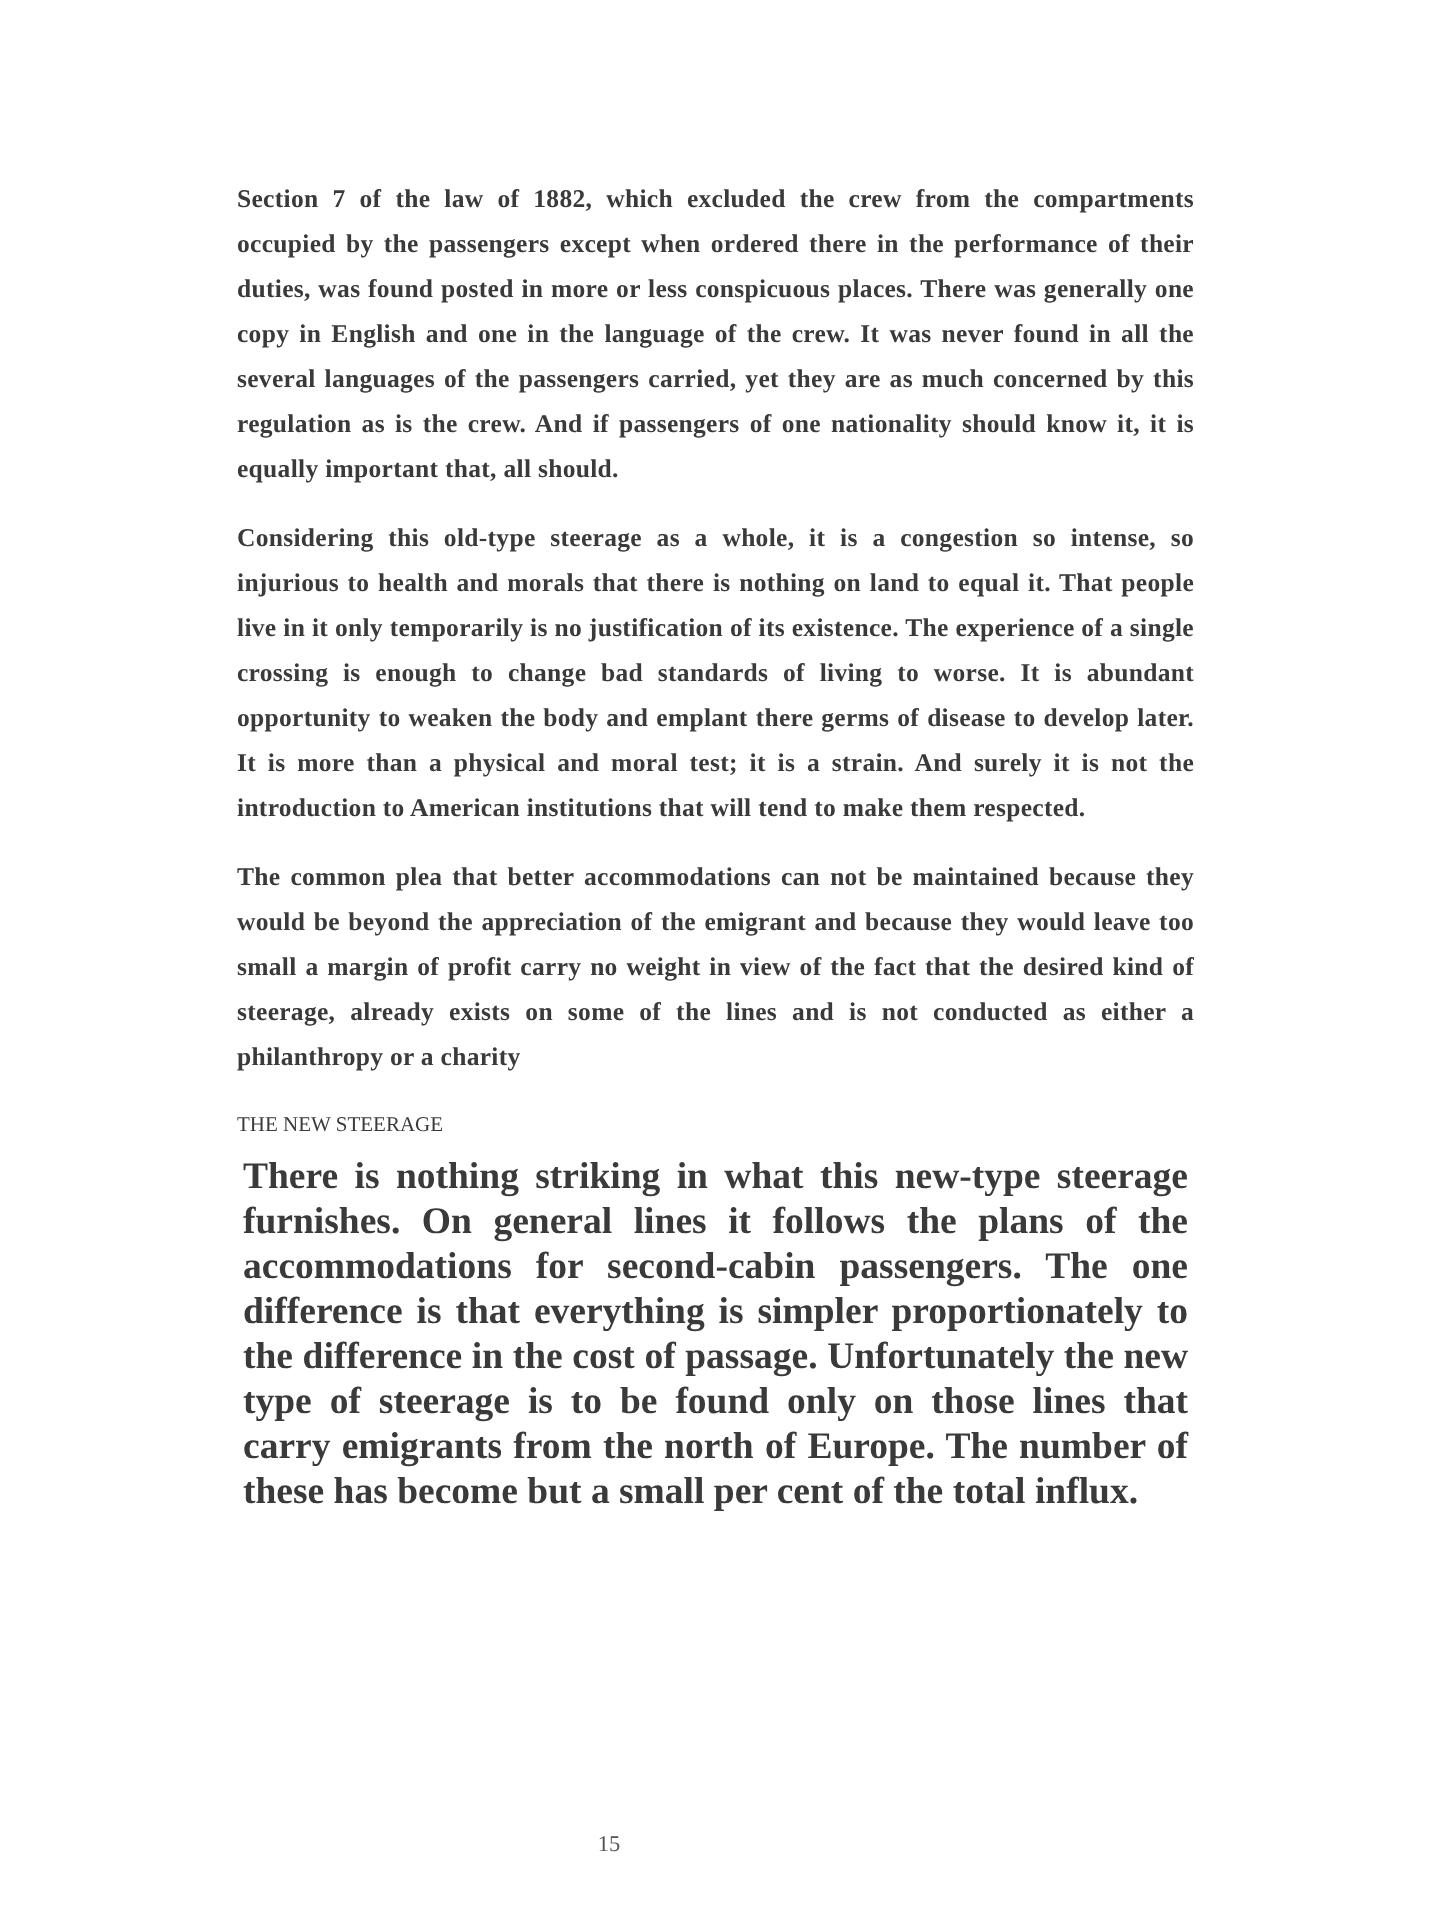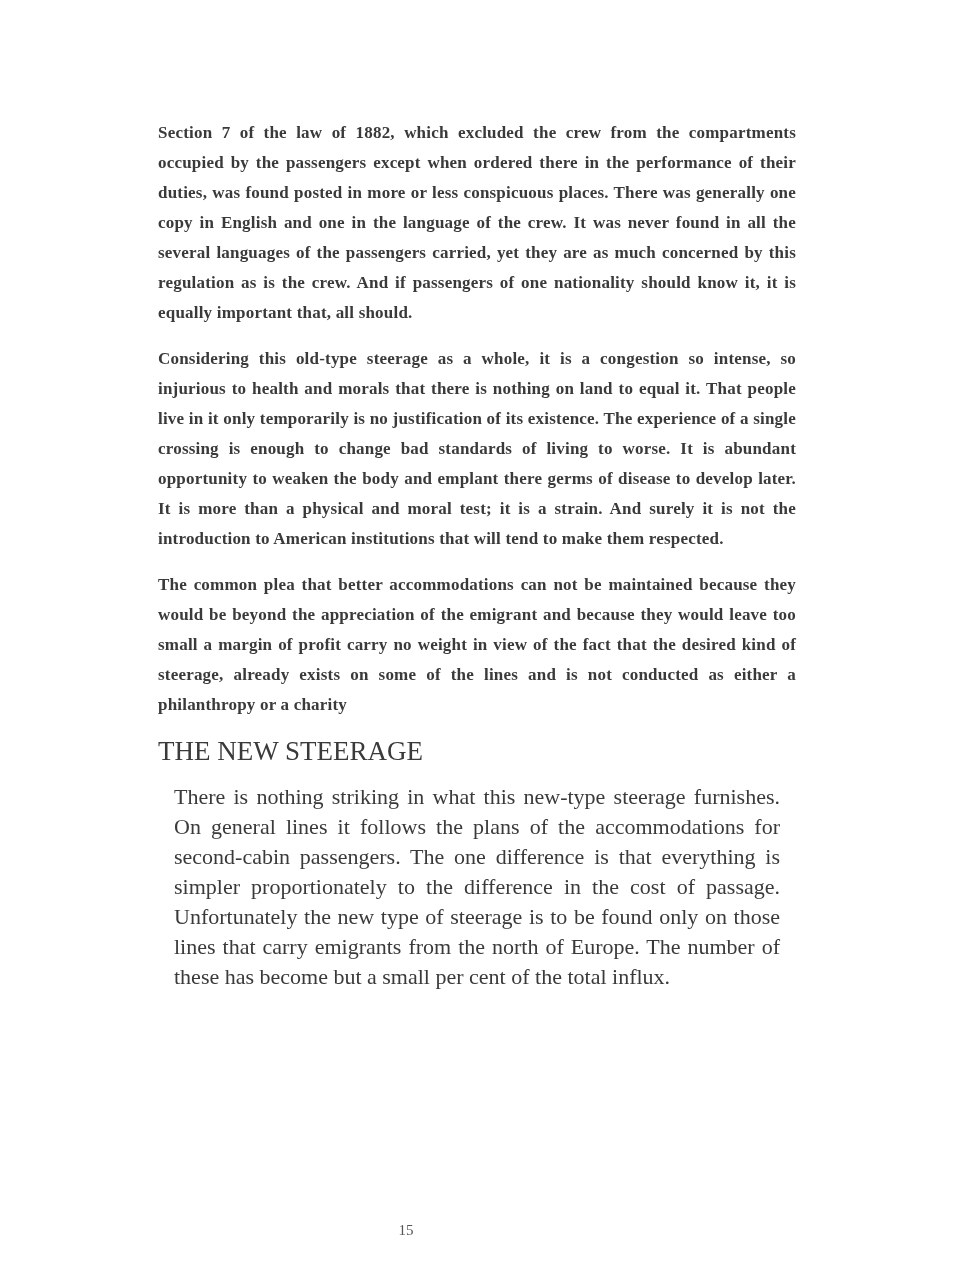--- a/index.html
+++ b/index.html
@@ -1,20 +1,20 @@
 <!DOCTYPE html>
 <html><head>
 <meta charset="utf-8">
 <style>
   html, body { margin: 0; padding: 0; background: #ffffff; }
   body { width: 954px; height: 1276px; position: relative; overflow: hidden; }
   .page { position: absolute; left: 158px; top: 118px; width: 638px; color: #3a3a3a; font-family: "Liberation Serif", serif; }
   .bold-para { font-weight: bold; font-size: 17px; line-height: 30px; text-align: justify; margin: 0 0 16px 0; letter-spacing: 0.2px; }
-  .heading { font-size: 27px; line-height: 30px; margin: 0; font-weight: normal; }
-  .plain-para { font-size: 22px; line-height: 30px; text-align: justify; margin: 16px; }
+  .heading { font-size: 14px; line-height: 30px; margin: 0; font-weight: normal; }
+  .plain-para { font-size: 25px; line-height: 30px; text-align: justify; margin: 4px; font-weight: bold; }
   .page-number { position: absolute; left: 0; width: 812px; top: 1222px; text-align: center; font-family: "Liberation Serif", serif; font-size: 15px; color: #555; }
 </style>
 </head>
 <body>
 
 <div class="page">
   <p class="bold-para">Section 7 of the law of 1882, which excluded the crew from the compartments occupied by the passengers except when ordered there in the performance of their duties, was found posted in more or less conspicuous places. There was generally one copy in English and one in the language of the crew. It was never found in all the several languages of the passengers carried, yet they are as much concerned by this regulation as is the crew. And if passengers of one nationality should know it, it is equally important that, all should.</p>
   <p class="bold-para">Considering this old-type steerage as a whole, it is a congestion so intense, so injurious to health and morals that there is nothing on land to equal it. That people live in it only temporarily is no justification of its existence. The experience of a single crossing is enough to change bad standards of living to worse. It is abundant opportunity to weaken the body and emplant there germs of disease to develop later. It is more than a physical and moral test; it is a strain. And surely it is not the introduction to American institutions that will tend to make them respected.</p>
   <p class="bold-para">The common plea that better accommodations can not be maintained because they would be beyond the appreciation of the emigrant and because they would leave too small a margin of profit carry no weight in view of the fact that the desired kind of steerage, already exists on some of the lines and is not conducted as either a philanthropy or a charity</p>
   <h2 class="heading">THE NEW STEERAGE</h2>

